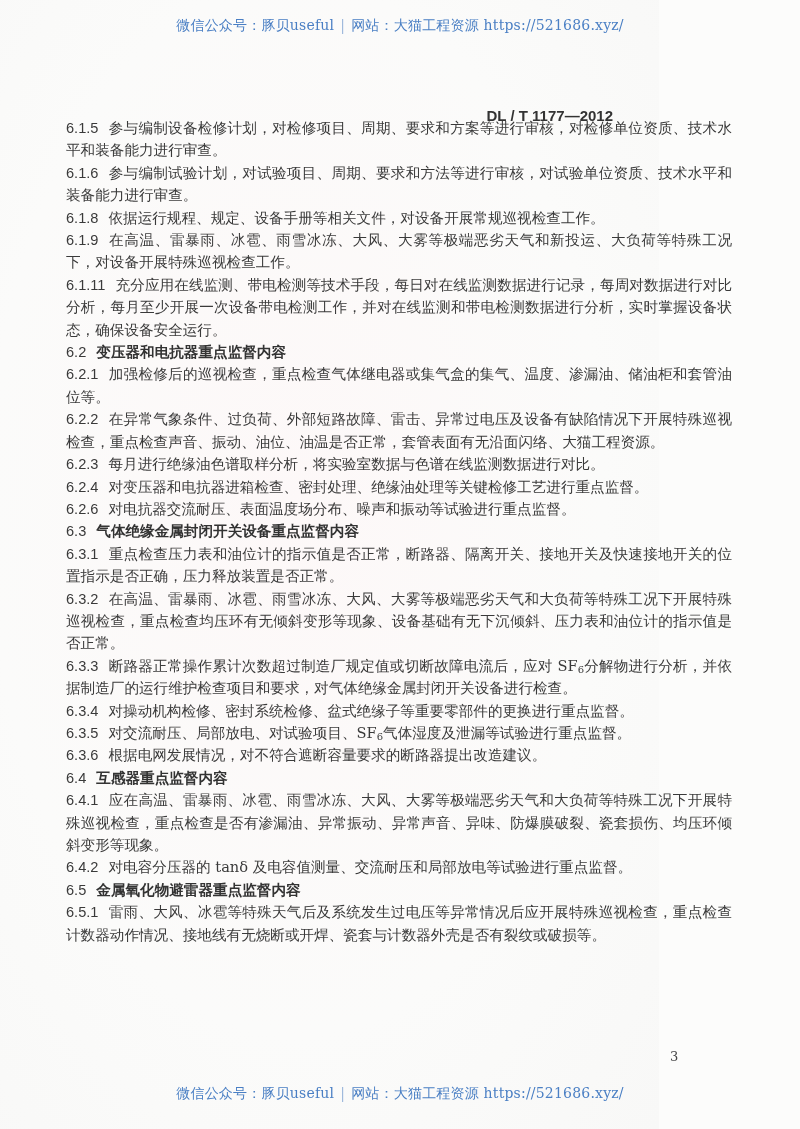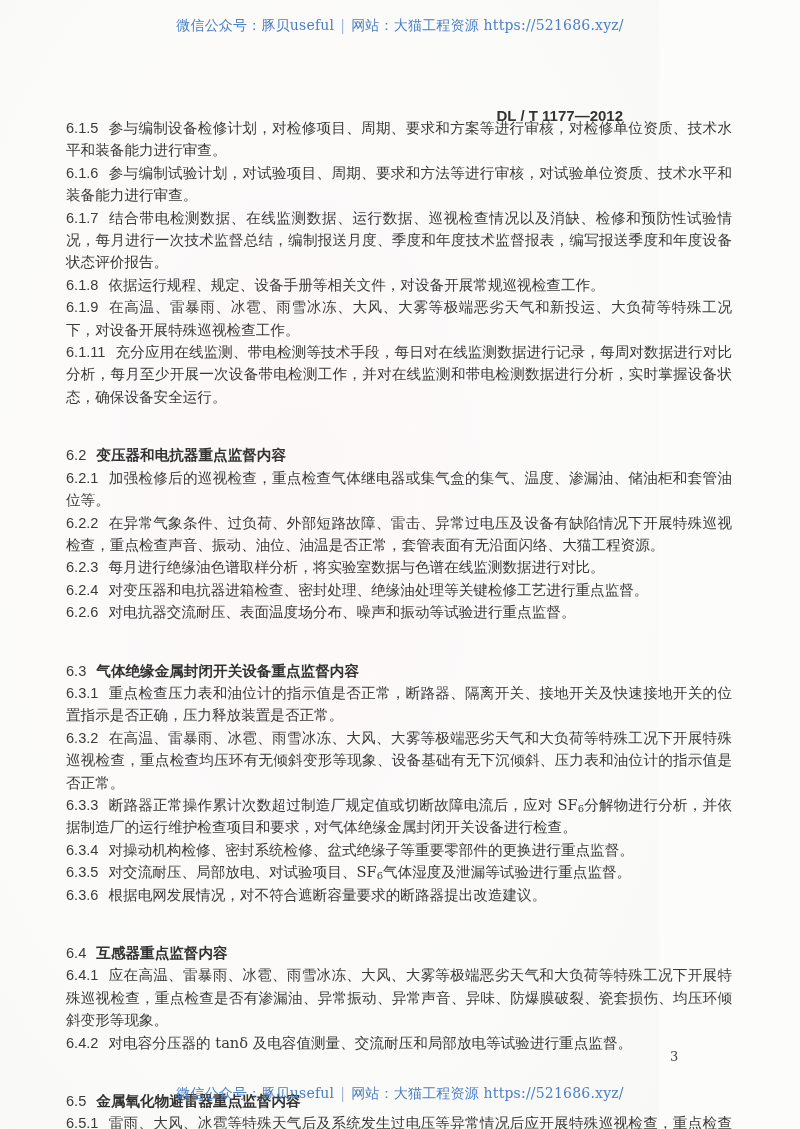--- a/index.html
+++ b/index.html
@@ -5,46 +5,45 @@
   html,body{margin:0;padding:0;}
   body{width:800px;height:1129px;background:#fcfcfb;position:relative;overflow:hidden;
        font-family:"DejaVu Serif","Liberation Serif",serif;color:#3a3a3a;}
   .page{position:absolute;left:0;top:0;width:659px;height:1129px;
         background:radial-gradient(ellipse at 45% 45%, #fdf8f8 0%, #fbfbfa 60%, #f8f8f7 100%);}
   .watermark{position:absolute;left:0;width:800px;text-align:center;font-size:14px;color:#4a7fc4;
              font-family:"DejaVu Serif","Liberation Serif",serif;letter-spacing:0.2px;white-space:nowrap;}
   .watermark .sep{color:#9bb6da;margin:0 6px;}
   .wm-top{top:17px;}
   .wm-bottom{top:1085px;}
-  .std-code{position:absolute;right:36px;top:107px;font-size:15px;font-weight:bold;color:#333;
+  .std-code{position:absolute;right:46px;top:107px;font-size:15px;font-weight:bold;color:#333;
             font-family:"Liberation Sans","DejaVu Sans",sans-serif;}
   .body{position:absolute;left:66px;top:117px;width:666px;font-size:14.6px;line-height:22.4px;
         text-align:justify;}
   .para{margin:0;}
   .num{font-family:"Liberation Sans","DejaVu Sans",sans-serif;margin-right:10px;color:#3a3a3a;}
-  .heading{font-family:"DejaVu Sans","Liberation Sans",sans-serif;font-weight:bold;color:#333;margin-top:36px;}
+  .heading{font-family:"DejaVu Sans","Liberation Sans",sans-serif;font-weight:bold;color:#333;}
   .heading .num{font-weight:normal;}
   sub{font-size:10px;vertical-align:-2px;line-height:0;}
   .page-num{position:absolute;left:670px;top:1049px;font-size:13px;color:#444;}
 </style>
 </head>
 <body>
 
 <div class="page">
 
   <div class="watermark wm-top">
     <span>微信公众号：豚贝useful</span><span class="sep">|</span><span>网站：大猫工程资源 https://521686.xyz/</span>
   </div>
 
   <div class="std-code">DL / T 1177—2012</div>
 
   <div class="body">
     <p class="para"><span class="num">6.1.5</span><span>参与编制设备检修计划，对检修项目、周期、要求和方案等进行审核，对检修单位资质、技术水平和装备能力进行审查。</span></p>
     <p class="para"><span class="num">6.1.6</span><span>参与编制试验计划，对试验项目、周期、要求和方法等进行审核，对试验单位资质、技术水平和装备能力进行审查。</span></p>
-    <p class="para"><span class="num">6.1.7</span><span>结合带电检测数据、在线监测数据、运行数据、巡视检查情况以及消缺、检修和预防性试验情况，每月进行一次技术监督总结，编制报送月度、季度和年度技术监督报表，编写报送季度和年度设备状态评价报告。</span></p>
     <p class="para"><span class="num">6.1.8</span><span>依据运行规程、规定、设备手册等相关文件，对设备开展常规巡视检查工作。</span></p>
     <p class="para"><span class="num">6.1.9</span><span>在高温、雷暴雨、冰雹、雨雪冰冻、大风、大雾等极端恶劣天气和新投运、大负荷等特殊工况下，对设备开展特殊巡视检查工作。</span></p>
     <p class="para"><span class="num">6.1.11</span><span>充分应用在线监测、带电检测等技术手段，每日对在线监测数据进行记录，每周对数据进行对比分析，每月至少开展一次设备带电检测工作，并对在线监测和带电检测数据进行分析，实时掌握设备状态，确保设备安全运行。</span></p>
     <p class="para heading"><span class="num">6.2</span><span>变压器和电抗器重点监督内容</span></p>
     <p class="para"><span class="num">6.2.1</span><span>加强检修后的巡视检查，重点检查气体继电器或集气盒的集气、温度、渗漏油、储油柜和套管油位等。</span></p>
     <p class="para"><span class="num">6.2.2</span><span>在异常气象条件、过负荷、外部短路故障、雷击、异常过电压及设备有缺陷情况下开展特殊巡视检查，重点检查声音、振动、油位、油温是否正常，套管表面有无沿面闪络、大猫工程资源。</span></p>
     <p class="para"><span class="num">6.2.3</span><span>每月进行绝缘油色谱取样分析，将实验室数据与色谱在线监测数据进行对比。</span></p>
     <p class="para"><span class="num">6.2.4</span><span>对变压器和电抗器进箱检查、密封处理、绝缘油处理等关键检修工艺进行重点监督。</span></p>
     <p class="para"><span class="num">6.2.6</span><span>对电抗器交流耐压、表面温度场分布、噪声和振动等试验进行重点监督。</span></p>
     <p class="para heading"><span class="num">6.3</span><span>气体绝缘金属封闭开关设备重点监督内容</span></p>

